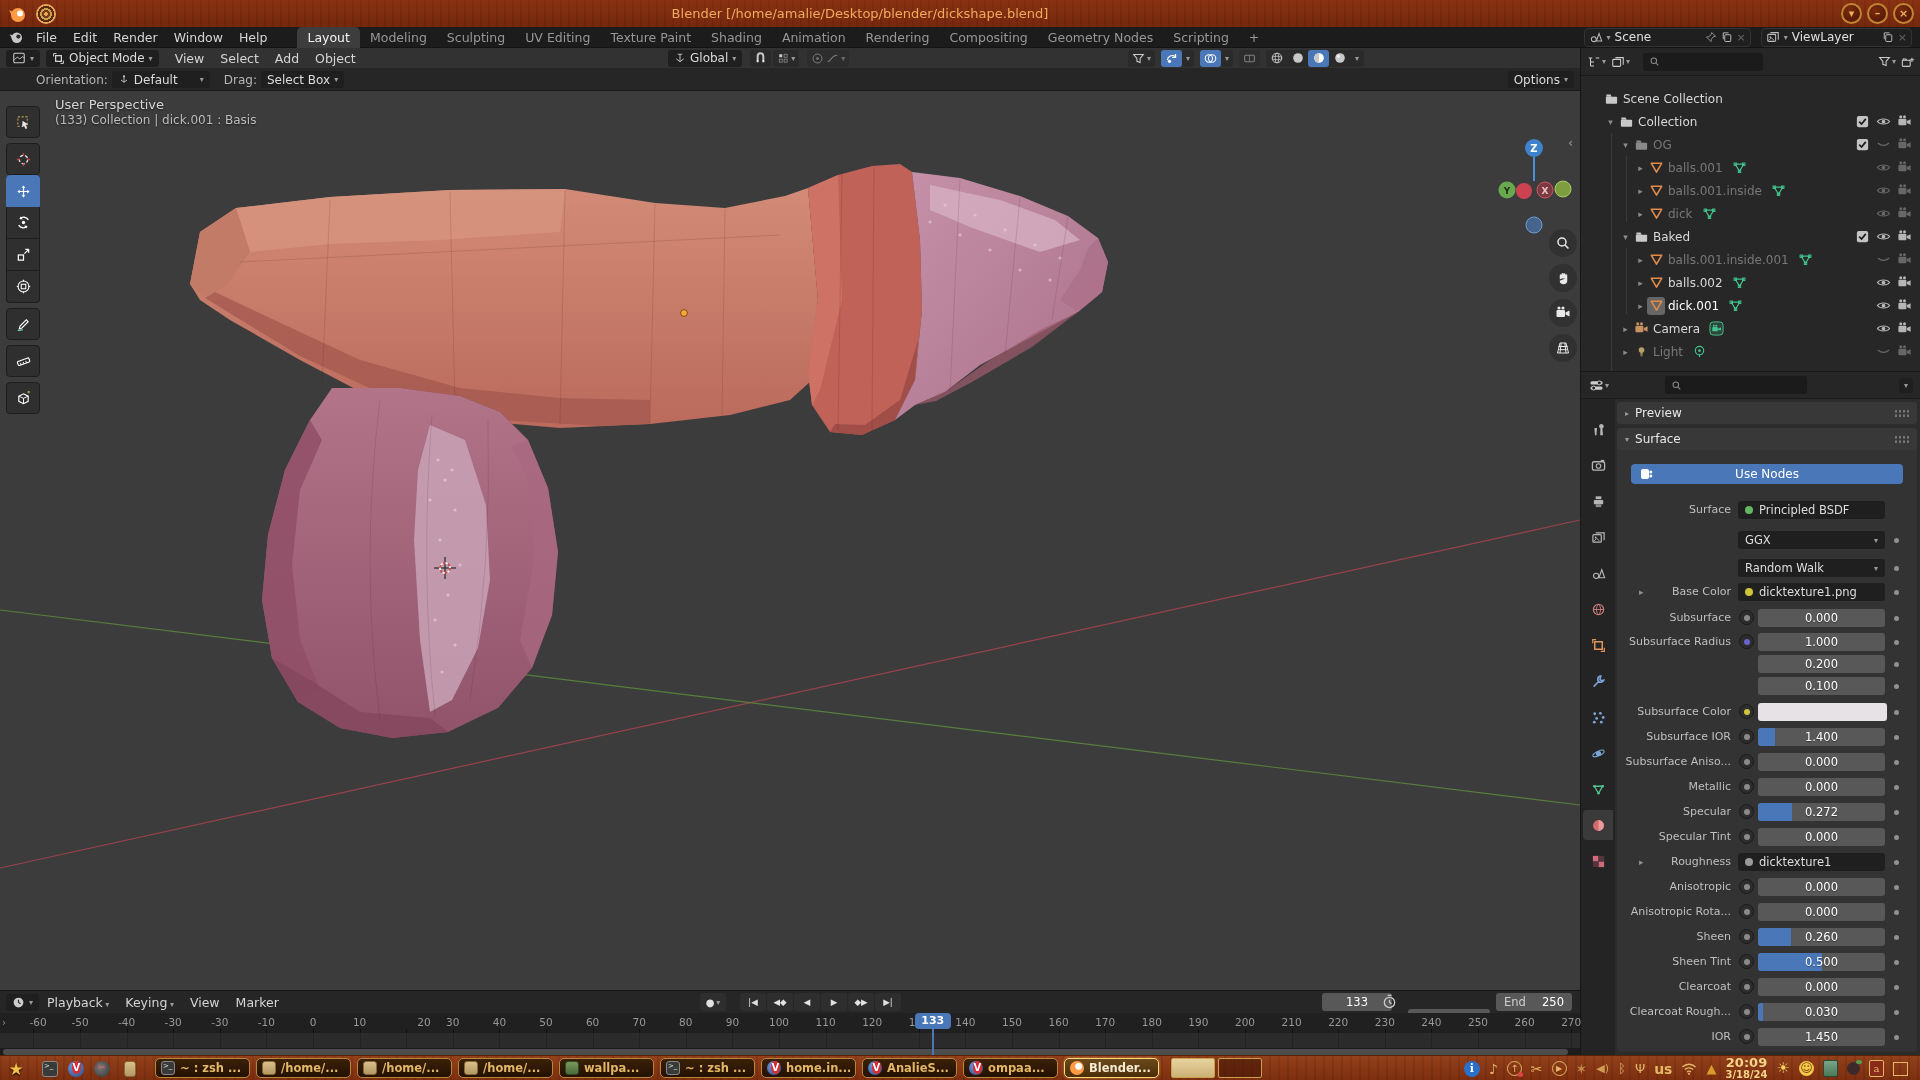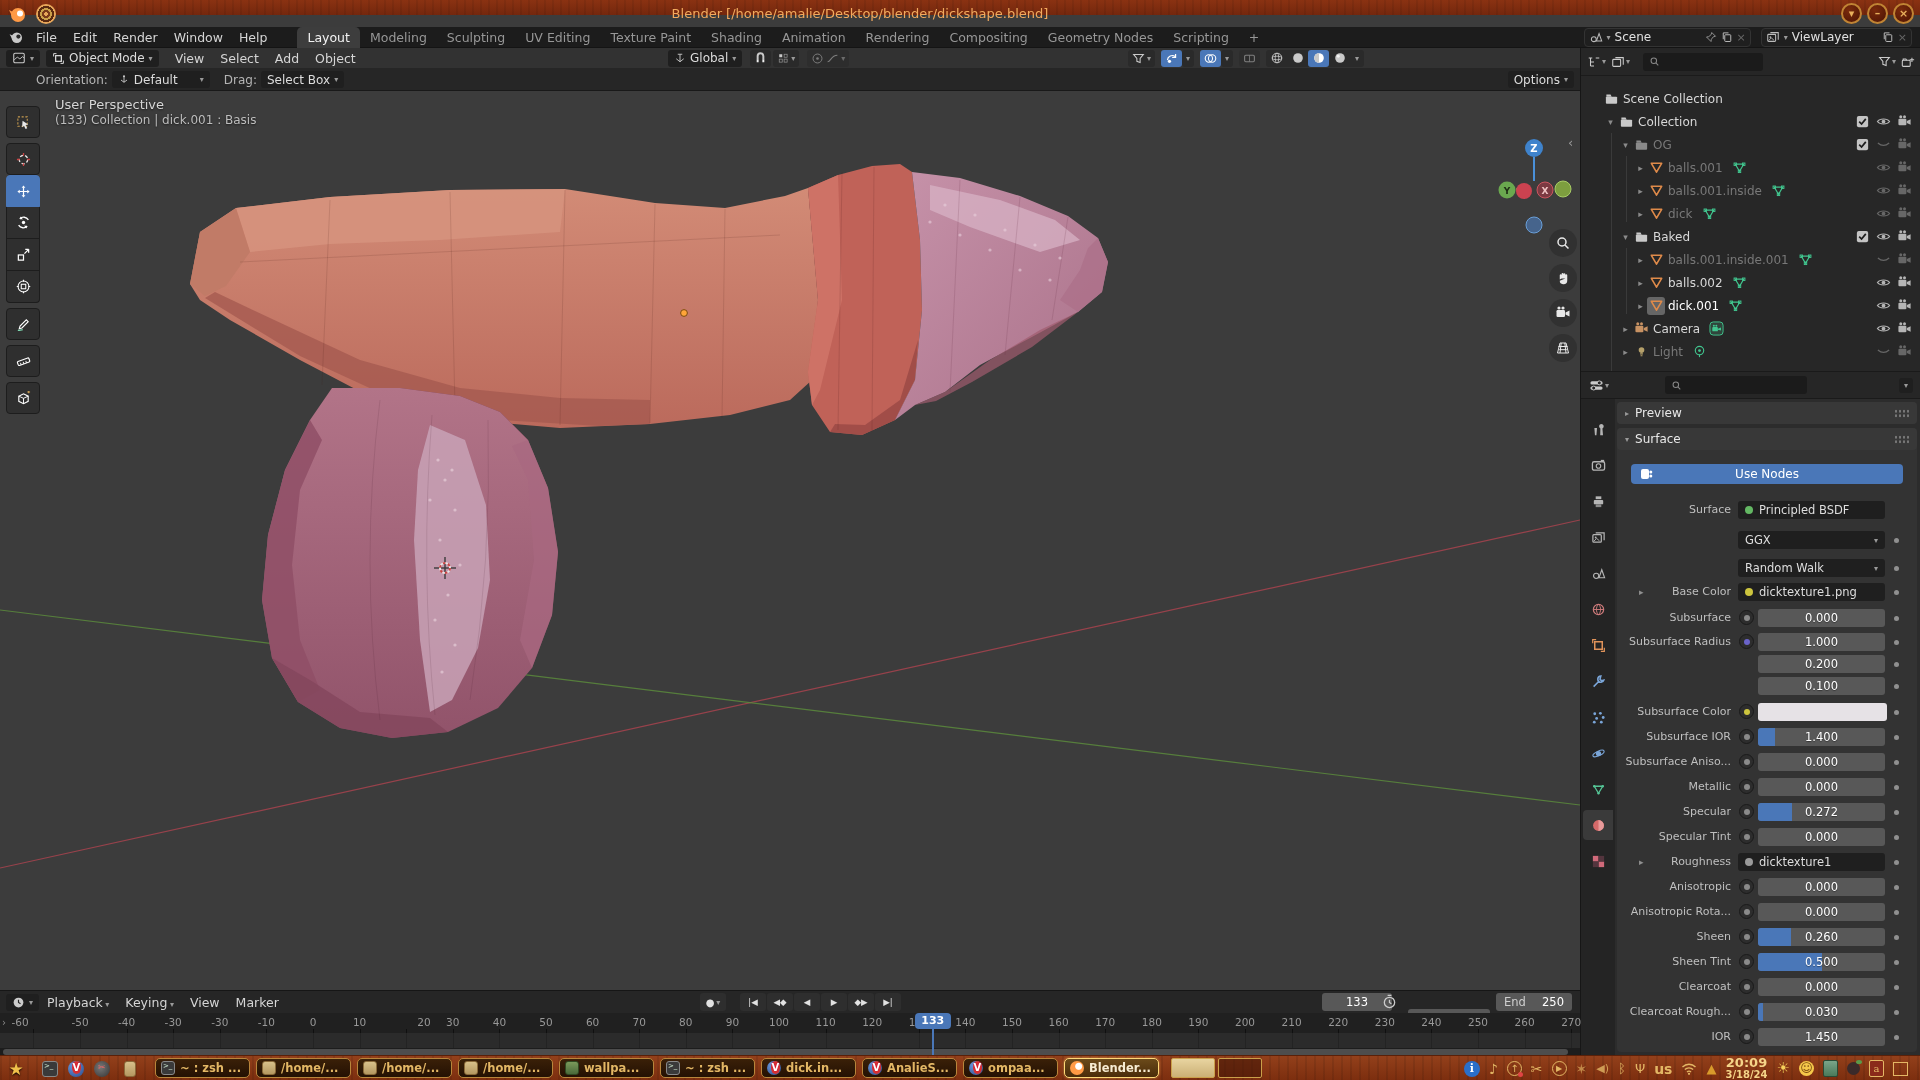--- a/index.html
+++ b/index.html
@@ -1,21 +1,21 @@
 <!DOCTYPE html>
 <html style="--accent: #4a77b8;"><head>
 <meta charset="utf-8">
 <style>
   html,body{margin:0;padding:0;background:#222;}
   #root{position:relative;width:1920px;height:1080px;overflow:hidden;background:#3c3c3c;
         font-family:"DejaVu Sans",sans-serif;color:#d8d8d8;font-size:12px;cursor:default;}
   .abs{position:absolute;}
   .fx{display:flex;align-items:center;}
   
-  .titlebar{position:absolute;left:0;top:0;width:1920px;height:15px;
+  .titlebar{position:absolute;left:0;top:0;width:1920px;height:27px;
     background:linear-gradient(#8a3212,#74270d);}
   .titlebar::after{content:"";position:absolute;inset:0;
     background:repeating-linear-gradient(90deg,rgba(0,0,0,.07) 0 2px,transparent 2px 8px);}
   .tb-title{position:absolute;left:460px;top:0;width:800px;height:27px;line-height:27px;
     text-align:center;color:#f2aa5e;font-size:13px;z-index:2;}
   .tb-ico{position:absolute;top:4px;width:20px;height:20px;z-index:2;}
   .winbtns{position:absolute;right:6px;top:3px;display:flex;gap:5px;z-index:3;}
   .winbtn{width:21px;height:21px;border-radius:50%;background:radial-gradient(circle at 35% 30%,#7a2a0c,#4c1404);
     border:2px solid #c08434;color:#e8b05c;font-size:11px;line-height:17px;text-align:center;font-weight:bold;box-sizing:border-box;}
   
@@ -1369,21 +1369,21 @@
         <span style="color:#cfcfcf">Start</span>
           <span>1</span>
       </div>
       <div class="numfield" style="position:absolute;left:1496px;top:2px;width:76px;justify-content:space-between;box-sizing:border-box">
         <span style="color:#cfcfcf">End</span>
           <span>250</span>
       </div>
     </div>
     <div class="ruler" id="tl-ruler">
       <span style="position:absolute;left:2px;top:4px;color:#8a8a8a;font-size:10px">›</span>
-    <div class="tnum" style="left: 20px;">-60</div>
+    <div class="tnum" style="left: 38px;">-60</div>
         <div class="tickmark" style="left: 33.4px;"></div>
         <div class="tnum" style="left: 80px;">-50</div>
         <div class="tickmark" style="left: 80px;"></div>
         <div class="tnum" style="left: 126.6px;">-40</div>
         <div class="tickmark" style="left: 126.6px;"></div>
         <div class="tnum" style="left: 173.2px;">-30</div>
         <div class="tickmark" style="left: 173.2px;"></div>
         <div class="tnum" style="left: 219.8px;">-30</div>
         <div class="tickmark" style="left: 219.8px;"></div>
         <div class="tnum" style="left: 266.4px;">-10</div>
@@ -1575,21 +1575,21 @@
       <div class="twin" style="left: 559px;">
         <div class="wicon wallpaper"></div>
         <div class="wl">wallpa...</div>
       </div>
       <div class="twin" style="left: 660px;">
         <div class="wicon terminal"></div>
         <div class="wl">~ : zsh ...</div>
       </div>
       <div class="twin" style="left: 761px;">
         <div class="wicon browser"></div>
-        <div class="wl">dick.in...</div>
+        <div class="wl">home.in...</div>
       </div>
       <div class="twin" style="left: 862px;">
         <div class="wicon browser"></div>
         <div class="wl">AnalieS...</div>
       </div>
       <div class="twin" style="left: 963px;">
         <div class="wicon browser"></div>
         <div class="wl">ompaa...</div>
       </div>
       <div class="twin active" style="left: 1064px;">

